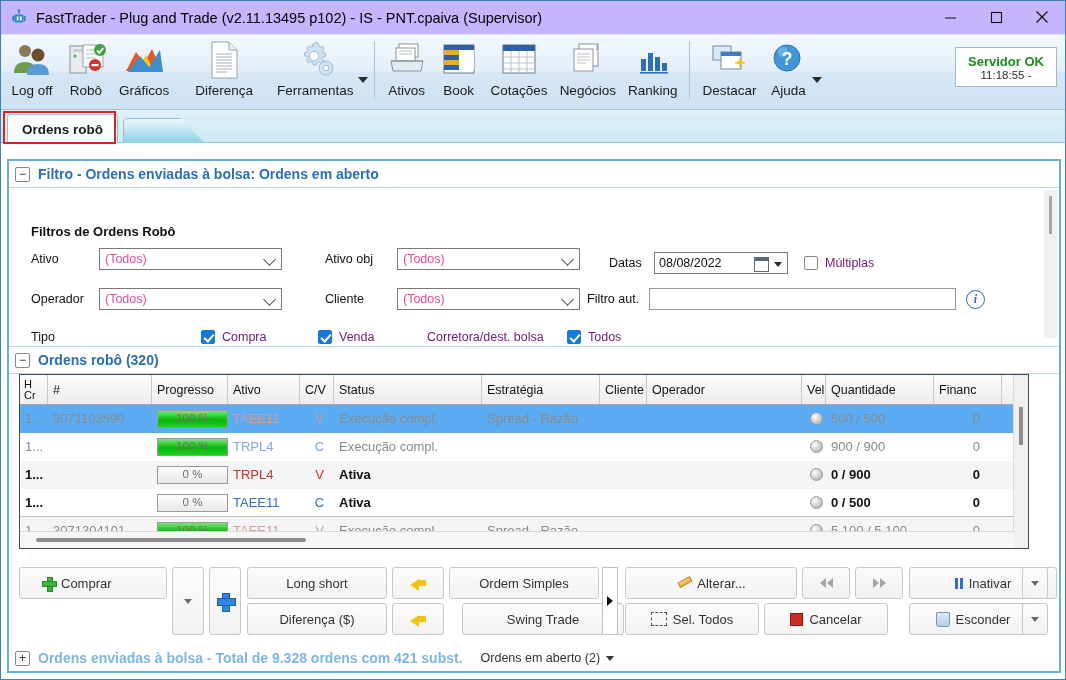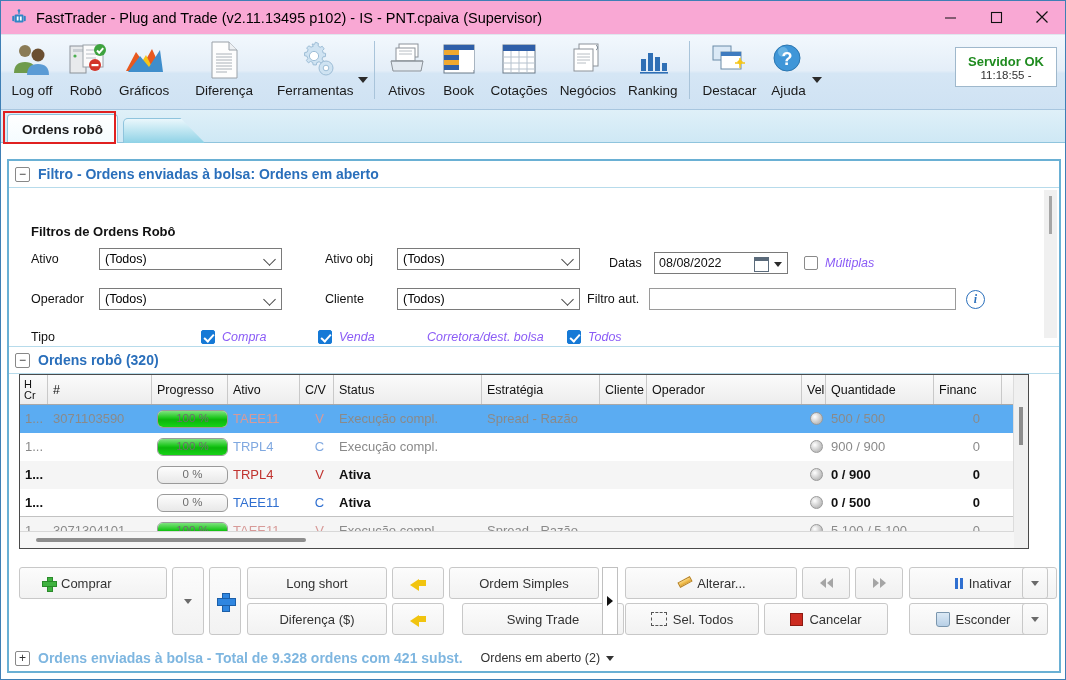--- a/index.html
+++ b/index.html
@@ -15,21 +15,21 @@
     background: #ffffff;
     border: 1px solid #3f7fb5;
     box-sizing: border-box;
     overflow: hidden;
   }
 
   
   .titlebar {
     height: 34px;
     display: flex; align-items: center;
-    background: #f9a8d4;
+    background: #c4b5fd;
     border-bottom: 1px solid #dfe7ee;
     box-sizing: border-box;
   }
   .title-icon {
     width: 18px; height: 18px;
     margin-left: 9px; margin-right: 8px;
     flex: none;
   }
   .title-text {
     font-size: 14.5px;
@@ -146,21 +146,21 @@
     font-size: 13px; font-weight: bold; color: #111;
     position: absolute; left: 22px; top: 36px;
   }
   .frow { position: absolute; display: flex; align-items: center; }
   .flabel { font-size: 12.5px; color: #111; }
   .combo {
     height: 22px; border: 1px solid #7a7a7a; background: #fff;
     display: flex; align-items: center; position: relative;
     box-sizing: border-box;
   }
-  .combo .cval { font-size: 12.5px; color: #000000; padding-left: 5px; }
+  .combo .cval { font-size: 12.5px; color: #ec4899; padding-left: 5px; }
   .chev {
     position: absolute; right: 7px; top: 6px;
     width: 8px; height: 8px;
     border-right: 1.4px solid #444; border-bottom: 1.4px solid #444;
     transform: rotate(45deg);
   }
   .textbox {
     height: 22px; border: 1px solid #9a9a9a; background: #fff;
     box-sizing: border-box;
   }
@@ -185,21 +185,21 @@
     width: 14px; height: 14px; border: 1px solid #8a8a8a;
     background: #fff; border-radius: 2px; box-sizing: border-box;
     display: inline-block; position: relative; flex: none;
   }
   .cb.on { background: #1579d6; border-color: #1579d6; }
   .cb.on::after {
     content:""; position:absolute; left:4px; top:1px;
     width:4px; height:8px; border-right:2px solid #fff; border-bottom:2px solid #fff;
     transform: rotate(42deg);
   }
-  .cbtext { font-size: 12.5px; color: #8b5cf6; margin-left: 7px; font-style: italic; }
+  .cbtext { font-size: 12.5px; color: #701a75; margin-left: 7px; }
   .info-ico {
     width: 17px; height: 17px; border-radius: 50%;
     border: 1.4px solid #2a6fbb; color: #2a6fbb;
     font-size: 12px; font-weight: bold; font-style: italic;
     display:flex; align-items:center; justify-content:center;
     font-family: "Liberation Serif", serif;
   }
   .filter-scroll {
     position: absolute; right: 2px; top: 2px;
     width: 13px; height: 148px; background: #f0f0f0;
@@ -248,21 +248,21 @@
     overflow: hidden; white-space: nowrap;
   }
   .muted { color: #8a8a8a; }
   .dark { color: #111; font-weight: bold; }
   .buy { color: #2f6fd0; }
   .sell { color: #c0332f; }
   .buy-m { color: #7fa8e0; }
   .sell-m { color: #d79a98; }
   .prog {
     width: 82px; height: 16px; border: 1px solid #9a9a9a;
-    position: relative; border-radius: 6px; overflow: hidden;
+    position: relative; border-radius: 0; overflow: hidden;
     background: linear-gradient(to bottom,#fdfdfd,#e8e8e8);
   }
   .prog .fill {
     position: absolute; left:0; top:0; bottom:0;
     background: linear-gradient(to bottom,#7ee37e 0%, #18c518 45%, #0cb50c 55%, #16d216 100%);
   }
   .prog .ptxt {
     position: absolute; left:0; right:0; top:1px;
     text-align: center; font-size: 11.5px; color: #6e6e6e;
   }

